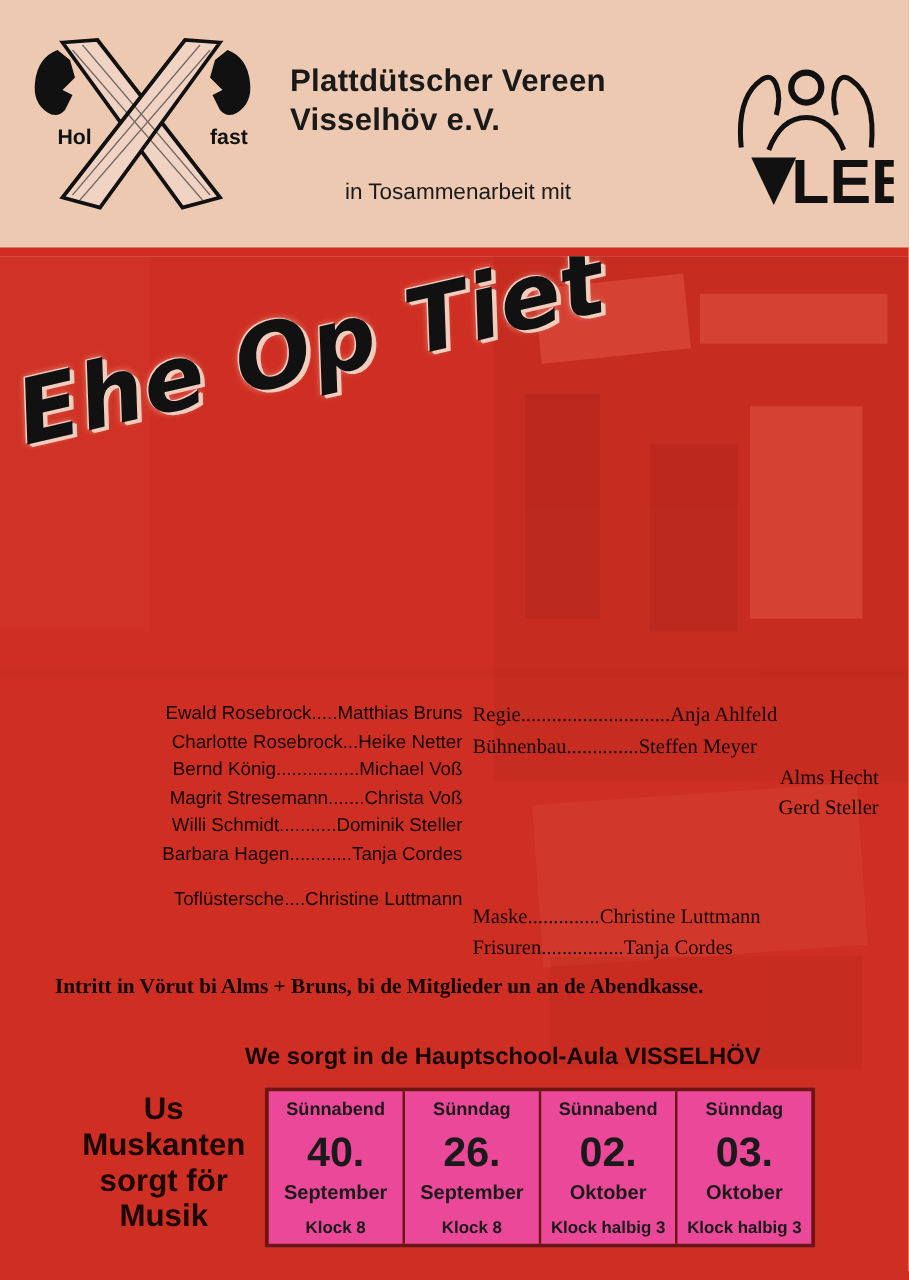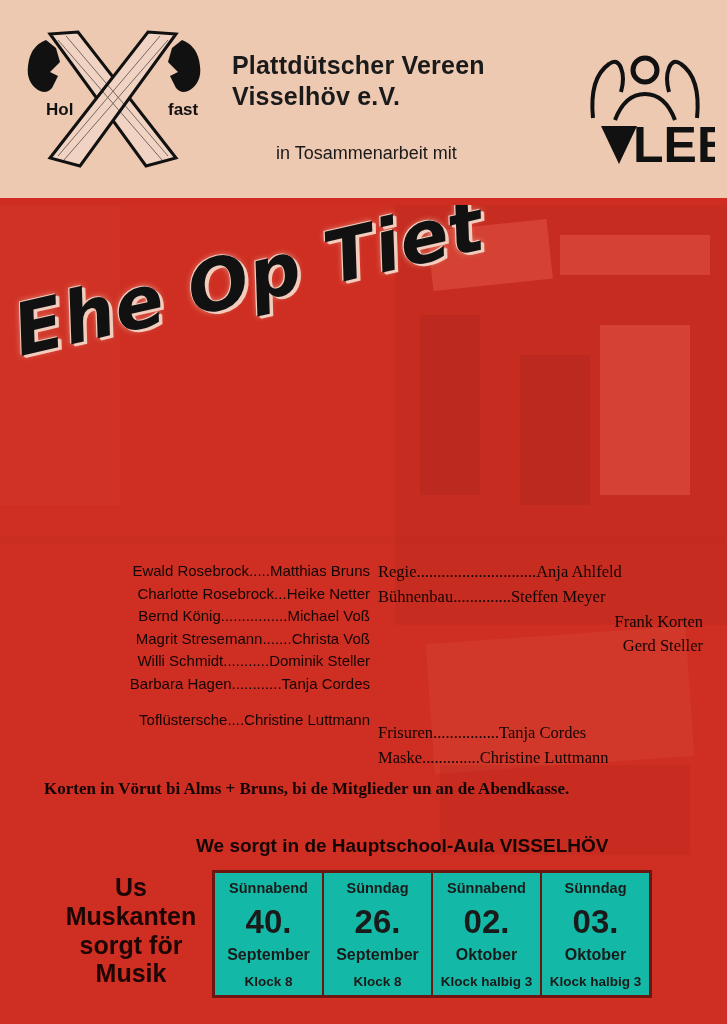--- a/index.html
+++ b/index.html
@@ -201,21 +201,21 @@
     color: #1b0505;
     line-height: 1.15;
   }
 
   .dates {
     position: absolute;
     left: 212px;
     top: 665px;
     width: 440px;
     height: 128px;
-    background: #14b8a6;
+    background: #ec4899;
     border: 3px solid #6d1510;
     box-sizing: border-box;
     display: flex;
   }
   .date-cell {
     flex: 1 1 0;
     box-sizing: border-box;
     padding: 7px 2px 6px;
     text-align: center;
     border-right: 2px solid #6d1510;
@@ -346,36 +346,36 @@
     </div>
 
     <div class="crew">
       <div class="row">
         <span>Regie</span><span>.............................</span><span>Anja Ahlfeld</span>
       </div>
       <div class="row">
         <span>Bühnenbau</span><span>..............</span><span>Steffen Meyer</span>
       </div>
       <div class="row right">
-        <span>Frank Korten</span>
+        <span>Alms Hecht</span>
       </div>
       <div class="row right">
         <span>Gerd Steller</span>
       </div>
       <div class="gap1"></div>
       <div class="row">
+        <span>Maske</span><span>..............</span><span>Christine Luttmann</span>
+      </div>
+      <div class="row">
         <span>Frisuren</span><span>................</span><span>Tanja Cordes</span>
       </div>
-      <div class="row">
-        <span>Maske</span><span>..............</span><span>Christine Luttmann</span>
-      </div>
     </div>
 
     <div class="tickets">
-      <div>Korten in Vörut bi Alms + Bruns, bi de Mitglieder un an de Abendkasse.</div>
+      <div>Intritt in Vörut bi Alms + Bruns, bi de Mitglieder un an de Abendkasse.</div>
     </div>
 
     <div class="venue">We sorgt in de Hauptschool-Aula VISSELHÖV</div>
 
     <div class="musicians">Us Muskanten sorgt för Musik</div>
 
     <div class="dates">
       <div class="date-cell">
         <div class="dow">Sünnabend</div>
         <div class="num">40.</div>

